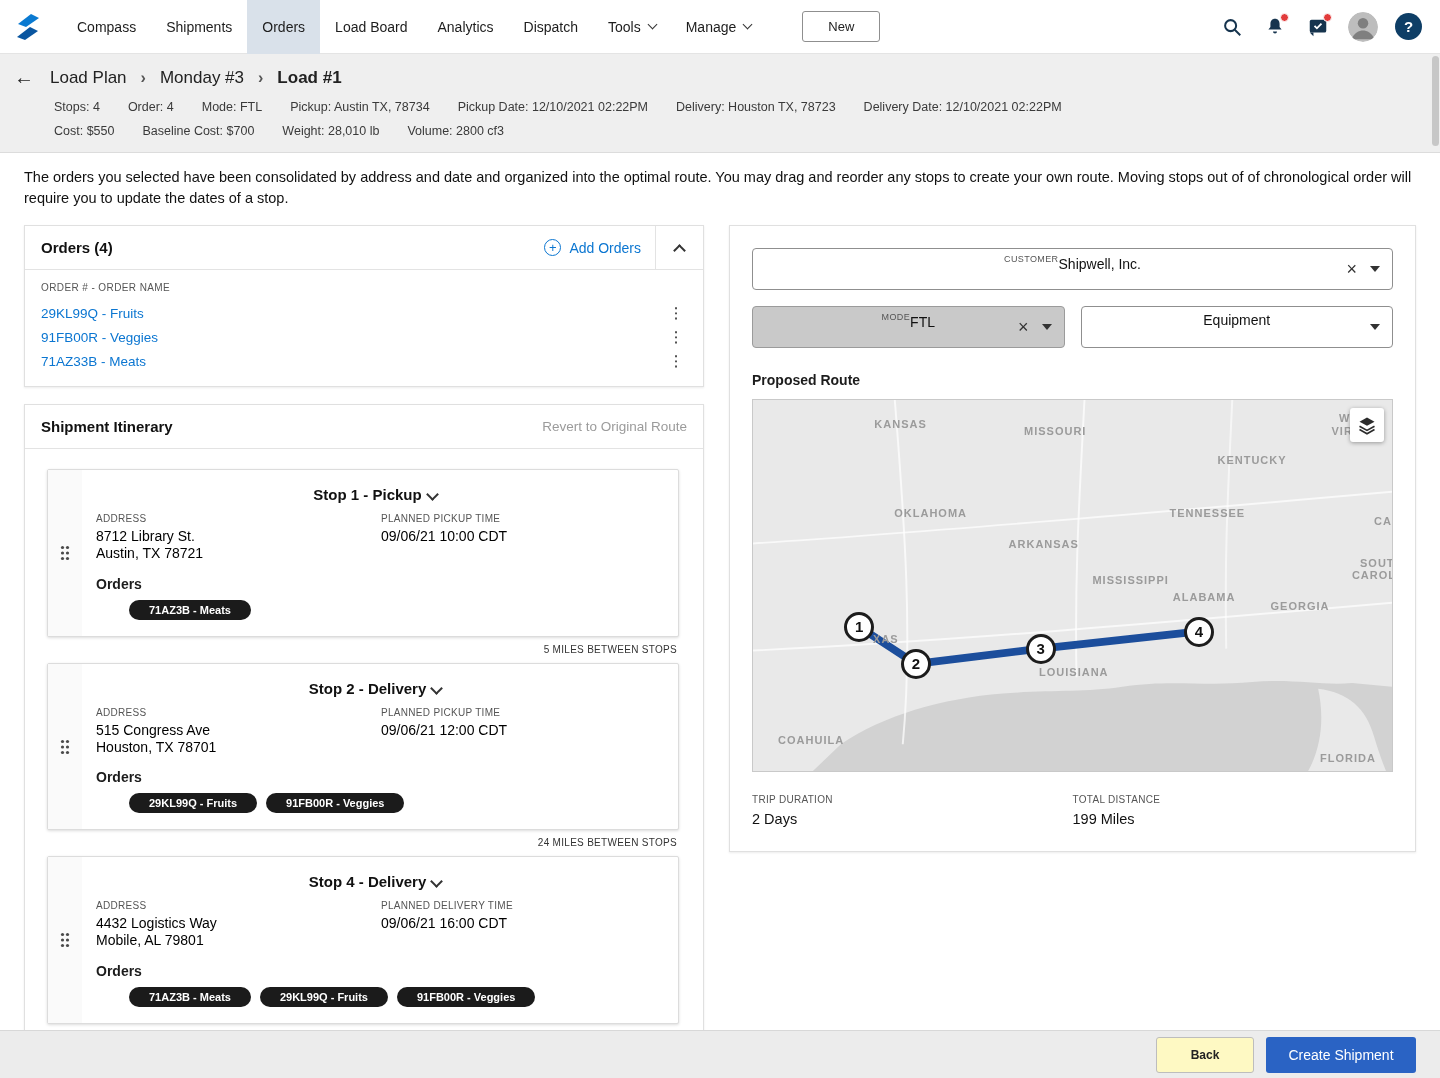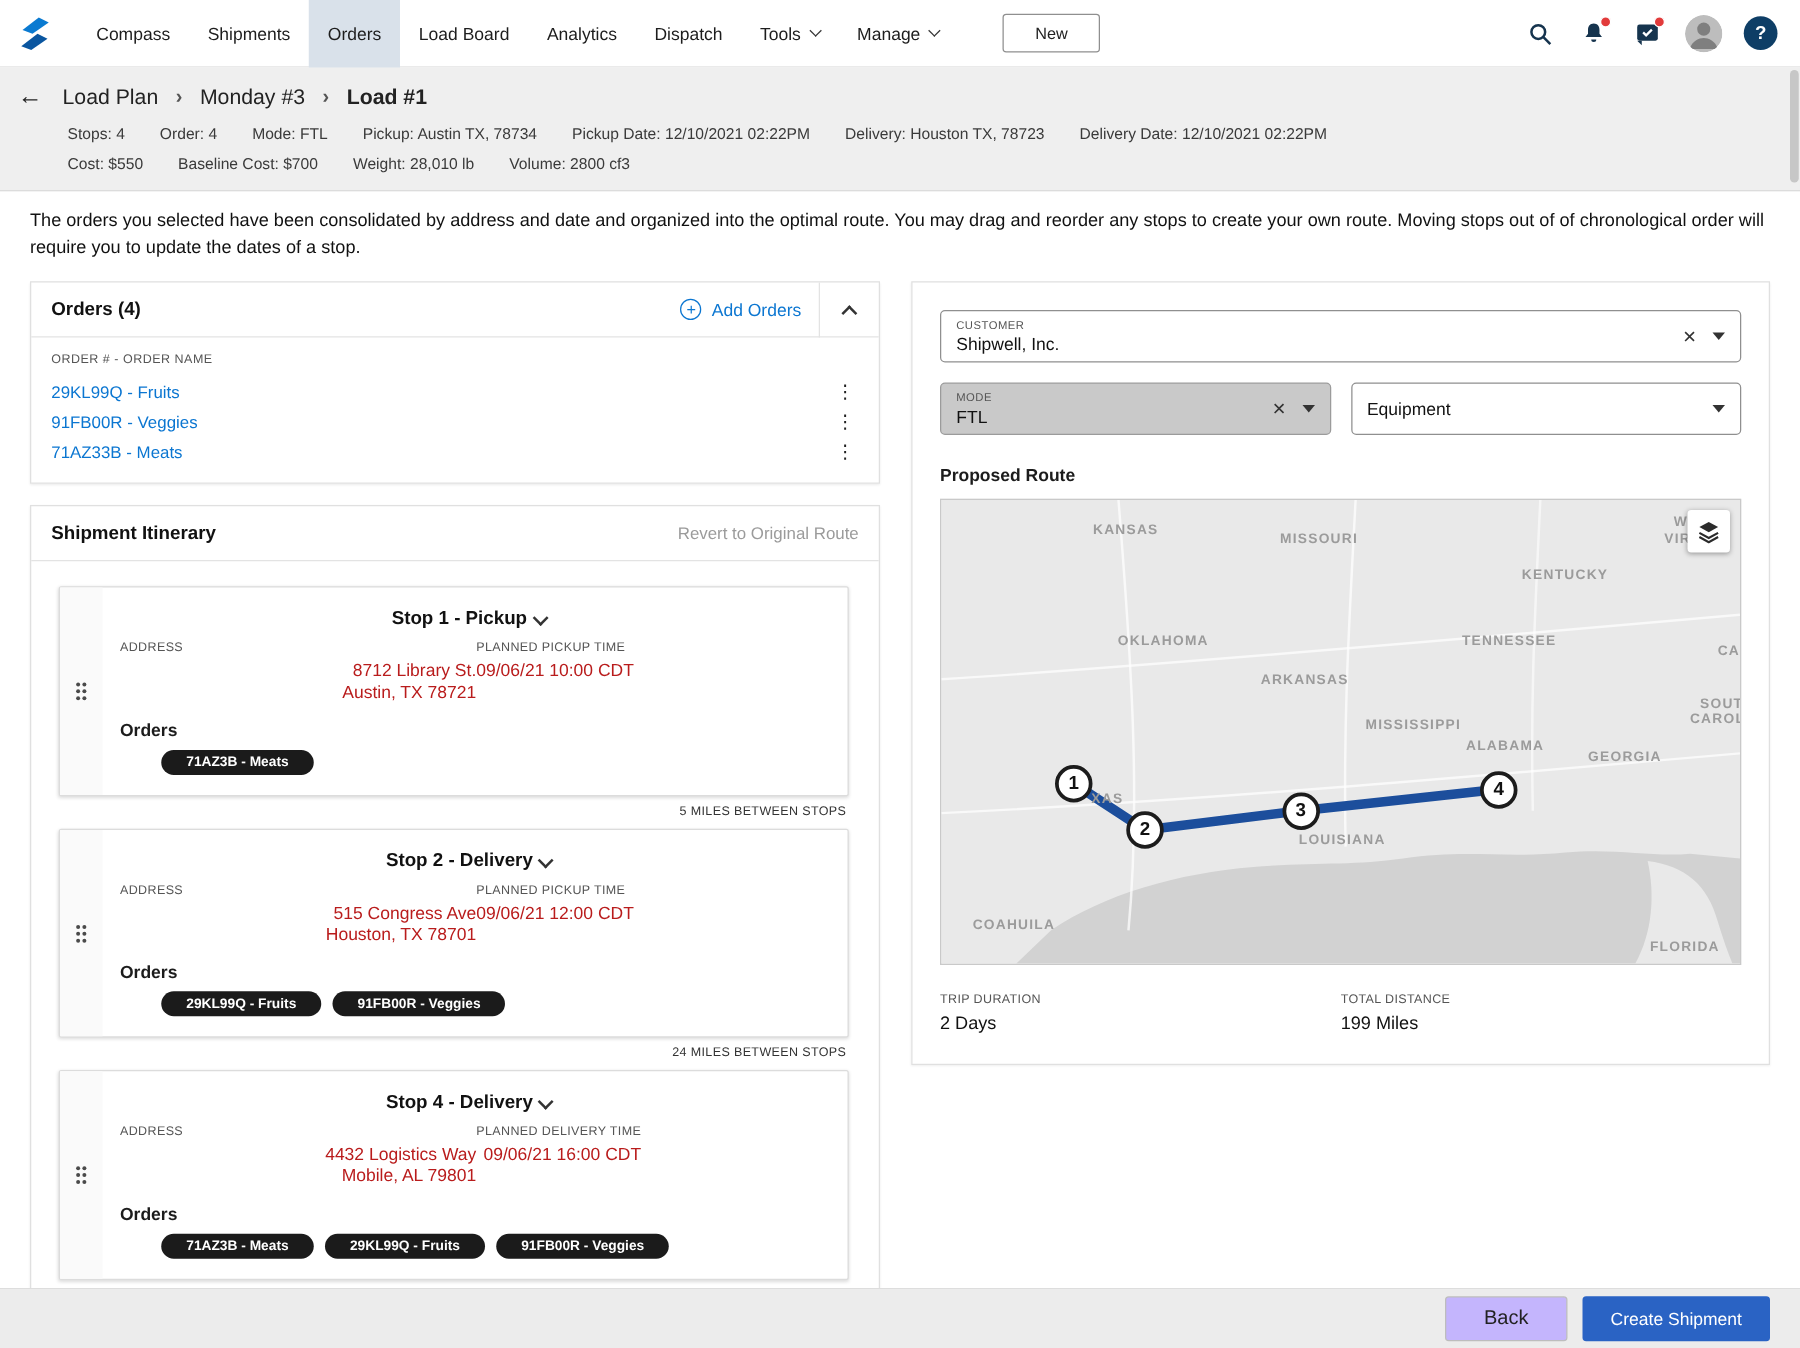--- a/index.html
+++ b/index.html
@@ -74,31 +74,31 @@
     box-shadow:0 1px 3px rgba(0,0,0,.14); }
   .drag-strip { width:34px; display:flex; align-items:center; justify-content:center; background:#fafafa;
     border:none; cursor:grab; }
   .stop-body { flex:1; padding:13px 18px 16px 14px; }
   .stop-title-row { display:flex; justify-content:center; align-items:center; }
   .stop-title { font-size:15px; font-weight:bold; color:#111; }
   .expand-btn { background:none; border:none; padding:4px 6px; }
   .stop-cols { display:flex; margin-top:7px; }
   .address-col { width:285px; }
   .field-label { font-size:10px; color:#555; letter-spacing:.3px; margin-bottom:4px; }
-  .field-value { font-size:14px; color:#b91c1c; line-height:1.2;text-align:right; }
+  .field-value { font-size:14px; color:#000000; line-height:1.2; }
   .orders-label { font-weight:bold; font-size:14px; margin-top:14px; }
   .pills { display:flex; gap:9px; margin-top:8px;padding-left:33px; }
   .pill { background:var(--pill-bg,#1b1b1b); color:#fff; font-size:11px; font-weight:bold;
     padding:4px 20px; border-radius:11px; white-space:nowrap; }
   .distance { text-align:right; font-size:10px; color:#333; letter-spacing:.3px; padding:7px 2px 8px; }
 
   
   .preview-body { padding:22px 22px 24px; }
   .field-box { position:relative; border:1px solid #8f8f8f; border-radius:4px; height:42px;
-    padding:5px 12px; display:flex; flex-direction:column; justify-content:center; background:#fff; cursor:pointer; }
+    padding:5px 12px; display:flex; flex-direction:row; justify-content:center; background:#fff; cursor:pointer; }
   .tiny-label { font-size:9px; color:#555; letter-spacing:.4px; }
   .field-box .value { font-size:14px; color:#111; margin-top:2px; }
   .field-icons { position:absolute; right:12px; top:50%; transform:translateY(-50%);
     display:flex; align-items:center; gap:13px; }
   .clear-x { background:none; border:none; font-size:18px; line-height:1; color:#333; padding:0; }
   .tri-down { width:0; height:0; border-left:5px solid transparent; border-right:5px solid transparent;
     border-top:6px solid #333; }
   .mode-row { display:flex; gap:16px; margin-top:16px; }
   .mode-box { flex:1; background:#c9c9c9; border-color:#9b9b9b; }
   .equipment-box { flex:1; justify-content:center; }
@@ -117,22 +117,22 @@
     border:none; border-radius:3px; box-shadow:0 1px 4px rgba(0,0,0,.35); display:flex;
     align-items:center; justify-content:center; z-index:4; }
   .stats-row { display:flex; margin-top:22px; }
   .stat { width:51.4%; }
   .stat-value { font-size:14.5px; color:#111; margin-top:6px; }
 
   
   .footer-bar { position:fixed; left:0; right:0; bottom:0; height:48px; background:#ececec;
     border-top:1px solid #d8d8d8; display:flex; align-items:center; justify-content:flex-end;
     gap:12px; padding:0 24px; z-index:10; }
-  .back-btn { width:98px; height:36px; background:#c4b5fd; border:1px solid #bdbdbd; border-radius:3px;
-    font-size:16px; color:#222; }
+  .back-btn { width:98px; height:36px; background:#fef9c3; border:1px solid #bdbdbd; border-radius:3px;
+    font-size:12px; color:#222;font-weight:bold; }
   .create-btn { width:150px; height:36px; background:var(--primary-button,#2a63c4); border:none;
     border-radius:3px; font-size:14px; color:#fff; }
 
   .scrollbar-thumb { position:fixed; right:1px; top:56px; width:7px; height:90px; border-radius:4px;
     background:#c7c7c7; z-index:20; }
 </style>
 </head>
 <body>
 
 <div class="app">

